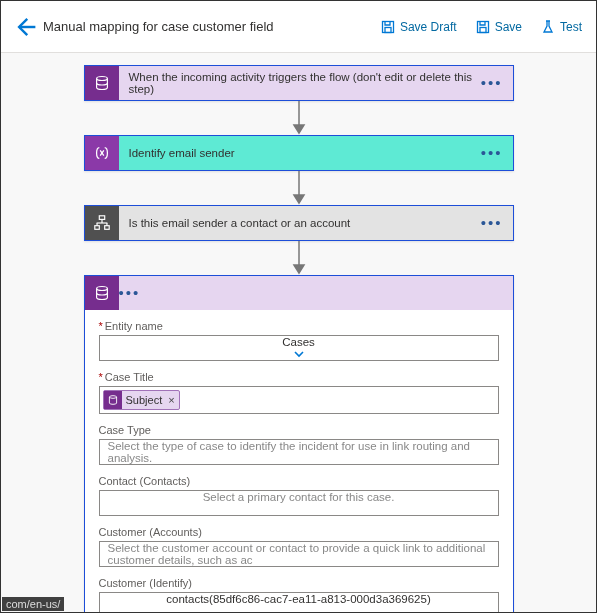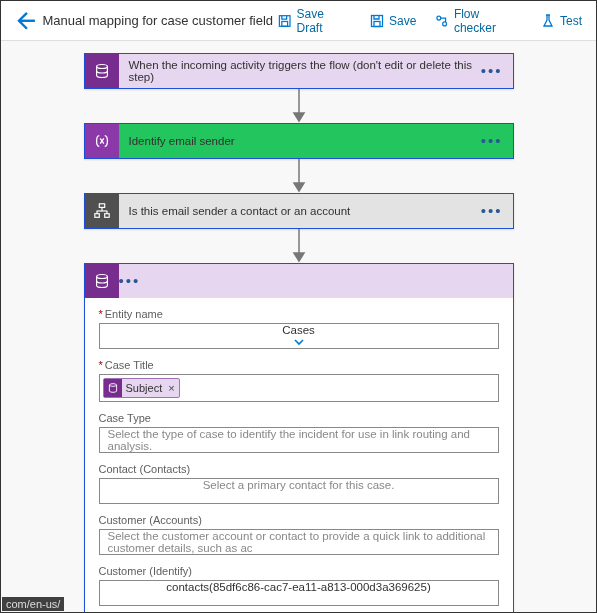--- a/index.html
+++ b/index.html
@@ -11,21 +11,21 @@
       overflow: hidden;
       font-size: 12px;
       color: #323130;
       border: 1px solid #333;
     }
 
     
     .topbar {
       display: flex;
       align-items: center;
-      height: 40px;
+      height: 52px;
       padding: 0 10px;
       background: #fff;
       border-bottom: 1px solid #e1dfdd;
     }
     .back-btn {
       width: 26px; height: 26px;
       display: flex; align-items: center; justify-content: center;
       color: #0078d4; cursor: pointer; margin-right: 6px;
     }
     .title { font-size: 13px; color: #323130; flex: 0 0 auto; }
@@ -60,21 +60,21 @@
     }
     .step-icon svg { width: 18px; height: 18px; }
     .step-title { padding-left: 10px; font-size: 11.5px; flex: 1; color: #323130; }
     .step-menu {
       color: #2b5797; cursor: pointer; font-size: 15px;
       letter-spacing: 2px; line-height: 10px;
     }
 
     .hdr-purple { background: #e6d6f0; }
     .icon-purple { background: #762d8e; }
-    .hdr-purple2 { background: #22c55e; }
+    .hdr-purple2 { background: #5eead4; }
     .icon-purple2 { background: #8b39a8; }
     .hdr-grey { background: #e3e3e3; }
     .icon-grey { background: #505050; }
     .hdr-purple3 { background: #e6d6f0; }
     .icon-purple3 { background: #762d8e; }
 
     .connector {
       width: 485px; margin: 0 auto;
       display: flex; justify-content: center;
       height: 34px;
@@ -166,28 +166,20 @@
     <div class="tool-btn">
       <svg viewBox="0 0 16 16" fill="none" stroke="#0078d4" stroke-width="1.3">
         <rect x="2.5" y="2.5" width="11" height="11"></rect>
           <path d="M5 2.5 V6 H10 V2.5"></path>
           <rect x="5" y="8.5" width="6" height="5"></rect>
       </svg>
       <span>Save</span>
     </div>
     <div class="tool-btn">
       <svg viewBox="0 0 16 16" fill="none" stroke="#0078d4" stroke-width="1.3">
-        <circle cx="5" cy="5" r="2"></circle>
-          <circle cx="11" cy="11" r="2"></circle>
-          <path d="M7 5 H12 V9"></path>
-      </svg>
-      <span>Flow checker</span>
-    </div>
-    <div class="tool-btn">
-      <svg viewBox="0 0 16 16" fill="none" stroke="#0078d4" stroke-width="1.3">
         <path d="M6 2 H10 M7 2 V7 L4 13 H12 L9 7 V2"></path>
       </svg>
       <span>Test</span>
     </div>
   </div>
 </div>
 
 <div class="canvas">
 
   <div class="step">

